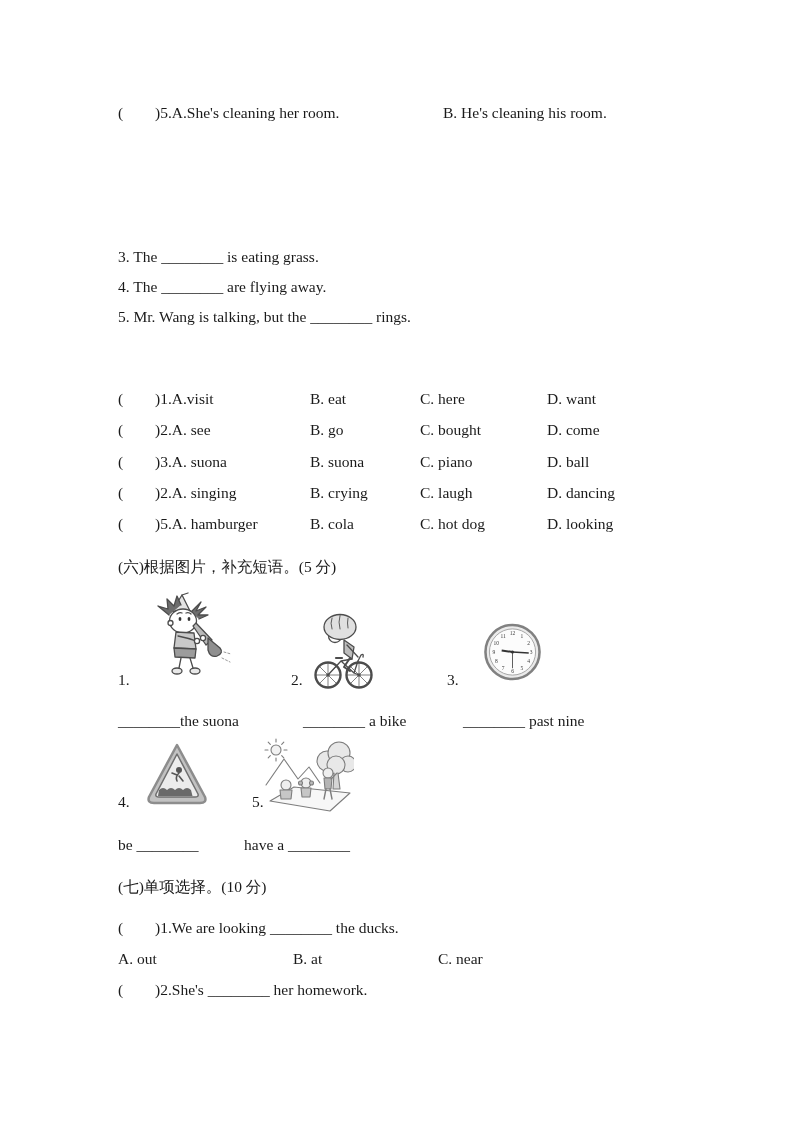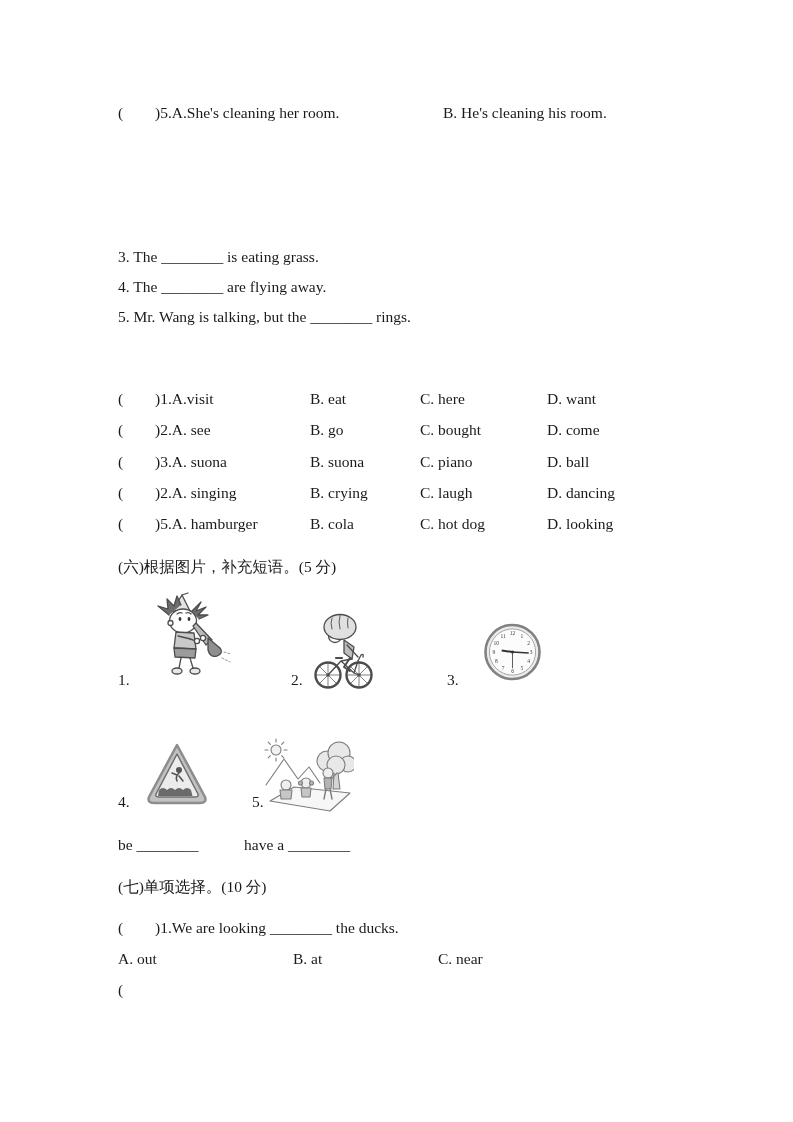--- a/index.html
+++ b/index.html
@@ -139,20 +139,25 @@
     <line x1="30" y1="31" x2="30" y2="47.5" stroke="#333333" stroke-width="0.8"></line>
     <circle cx="30" cy="31" r="1.6" fill="#333333"></circle>
   </svg>
 
   <div class="line" style="top:671px">
     <span class="at" style="left:0">1.</span>
     <span class="at" style="left:173px">2.</span>
     <span class="at" style="left:329px">3.</span>
   </div>
 
+  <div class="line" style="top:712px">
+    <span class="at" style="left:0"><span>________</span><span>the </span><span class="it">suona</span></span>
+    <span class="at" style="left:185px">________ a bike</span>
+    <span class="at" style="left:345px">________ past nine</span>
+  </div>
 
   <svg class="illus" style="left:146px;top:742px" width="62" height="66" viewBox="0 0 62 66">
     <path d="M31,3 L59,55 Q61,61 54,61 L8,61 Q1,61 3,55 Z" fill="#c2c2c2" stroke="#8d8d8d" stroke-width="2.5" stroke-linejoin="round"></path>
     <path d="M31,12 L52,52 Q53,55 49,55 L13,55 Q9,55 10,52 Z" fill="#ececec" stroke="#6f6f6f" stroke-width="1.5" stroke-linejoin="round"></path>
     <circle cx="33" cy="28" r="3" fill="#555555"></circle>
     <path d="M33,31 Q29,35 31,39 M31,33 L26,31 M33,34 L37,39" stroke="#555555" stroke-width="1.6" fill="none" stroke-linecap="round"></path>
     <path d="M13,48 Q17,44 21,48 Q25,44 29,48 Q33,44 37,48 Q41,44 45,48 L46.5,54 L12,54 Z" fill="#6a6a6a"></path>
   </svg>
 
   <svg class="illus" style="left:264px;top:737px" width="90" height="76" viewBox="0 0 90 76">
@@ -197,15 +202,16 @@
   </div>
 
   <div class="line" style="top:950px">
     <span class="at" style="left:0">A. out</span>
     <span class="at" style="left:175px">B. at</span>
     <span class="at" style="left:320px">C. near</span>
   </div>
 
   <div class="line" style="top:981px">
     <span class="at" style="left:0">(</span>
+    <span class="at" style="left:37px">)2.She's ________ her homework.</span>
   </div>
 
 </div>
 
 </body></html>

